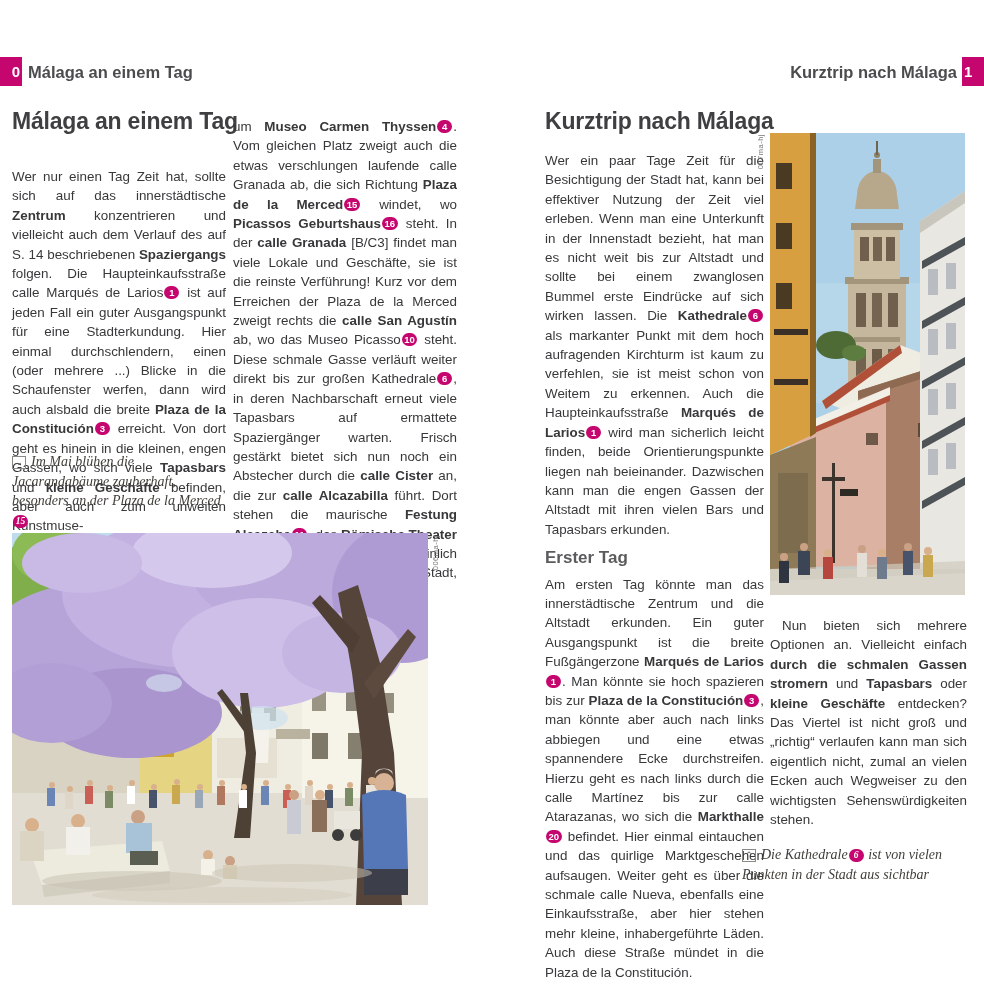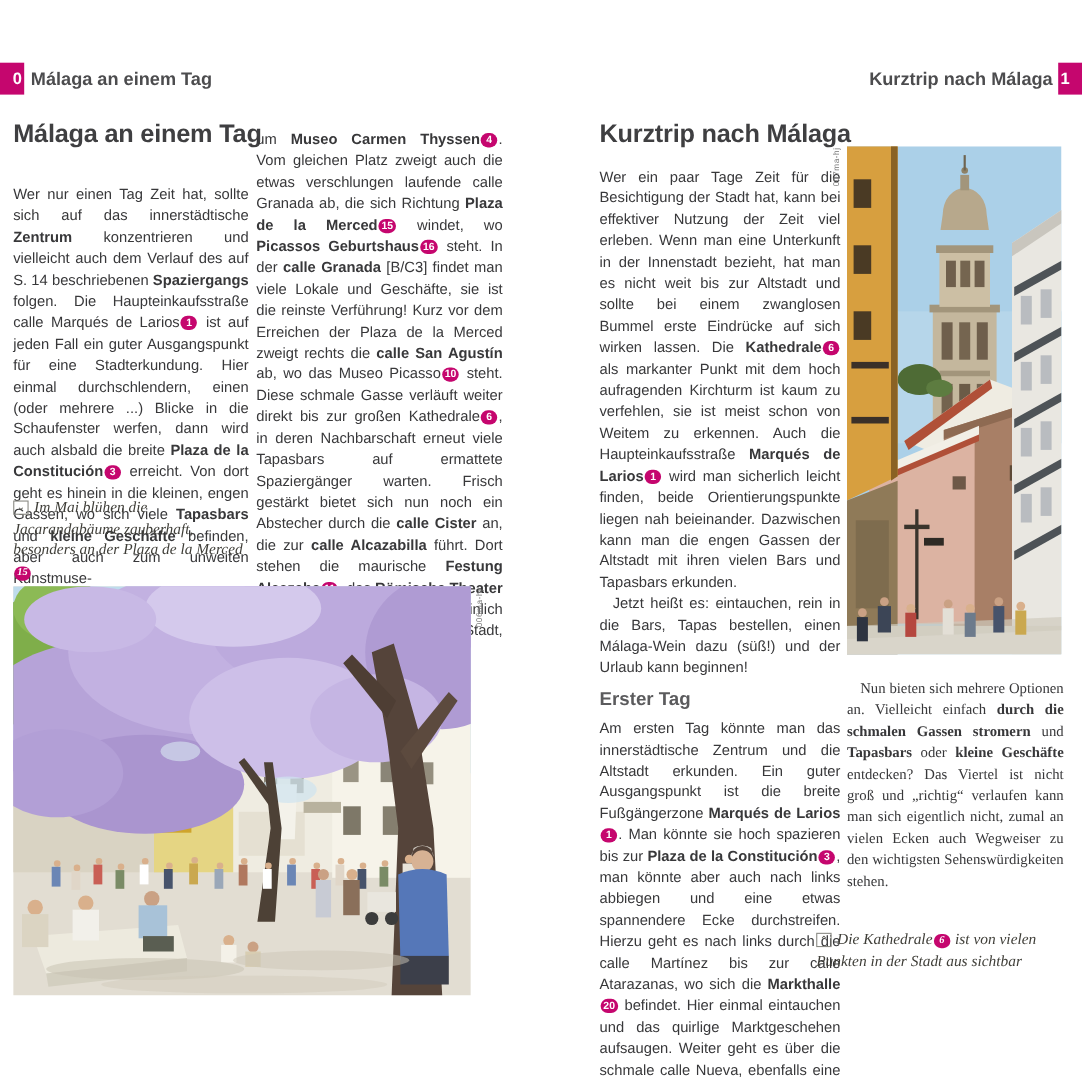--- a/index.html
+++ b/index.html
@@ -187,21 +187,20 @@
       <ellipse cx="210" cy="362" rx="130" ry="8" fill="#d2ccbc" opacity="0.5"></ellipse>
     </svg>
     <div class="credit" style="left:431px;top:535px;">006ma-hj</div>
   </div>
 
   <div>
     <div class="chapter-title" style="left:545px;top:108px;">Kurztrip nach Málaga</div>
 
     <div class="col" style="left:545px;top:151px;width:219px;">
       <p>Wer ein paar Tage Zeit für die Besichtigung der Stadt hat, kann bei effektiver Nutzung der Zeit viel erleben. Wenn man eine Unterkunft in der Innenstadt bezieht, hat man es nicht weit bis zur Altstadt und sollte bei einem zwanglosen Bummel erste Eindrücke auf sich wirken lassen. Die <b>Kathedrale</b><span class="badge">6</span> als markanter Punkt mit dem hoch aufragenden Kirchturm ist kaum zu verfehlen, sie ist meist schon von Weitem zu erkennen. Auch die Haupteinkaufsstraße <b>Marqués de Larios</b><span class="badge">1</span> wird man sicherlich leicht finden, beide Orientierungspunkte liegen nah beieinander. Dazwischen kann man die engen Gassen der Altstadt mit ihren vielen Bars und Tapasbars erkunden.</p>
-      <p class="indent">Jetzt heißt es: eintauchen, rein in die Bars, Tapas bestellen, einen Málaga-Wein dazu (süß!) und der Urlaub kann beginnen!</p>
       <div class="subhead">Erster Tag</div>
       <p>Am ersten Tag könnte man das innerstädtische Zentrum und die Altstadt erkunden. Ein guter Ausgangspunkt ist die breite Fußgängerzone <b>Marqués de Larios</b><span class="badge">1</span>. Man könnte sie hoch spazieren bis zur <b>Plaza de la Constitución</b><span class="badge">3</span>, man könnte aber auch nach links abbiegen und eine etwas spannendere Ecke durchstreifen. Hierzu geht es nach links durch die calle Martínez bis zur calle Atarazanas, wo sich die <b>Markthalle</b><span class="badge">20</span> befindet. Hier einmal eintauchen und das quirlige Marktgeschehen aufsaugen. Weiter geht es über die schmale calle Nueva, ebenfalls eine Einkaufsstraße, aber hier stehen mehr kleine, inhabergeführte Läden. Auch diese Straße mündet in die Plaza de la Constitución.</p>
     </div>
 
     <svg class="photo" style="left:770px;top:133px;" width="195" height="462" viewBox="0 0 195 462">
       <rect width="195" height="462" fill="#abd0e8"></rect>
       <rect y="150" width="195" height="120" fill="#b6d6ea"></rect>
 
       <rect x="78" y="150" width="58" height="150" fill="#c4b79d"></rect>
       <rect x="75" y="144" width="64" height="7" fill="#a2957b"></rect>
@@ -287,21 +286,21 @@
         <circle cx="138" cy="414" r="4" fill="#caa184"></circle>
           <rect x="133" y="418" width="10" height="24" fill="#47536b"></rect>
         <circle cx="158" cy="418" r="4" fill="#d9b08c"></circle>
           <rect x="153" y="422" width="10" height="22" fill="#caa84f"></rect>
         <circle cx="14" cy="424" r="4" fill="#caa184"></circle>
           <rect x="9" y="428" width="10" height="22" fill="#2e3440"></rect>
       </g>
     </svg>
     <div class="credit" style="left:756px;top:134px;">007ma-hj</div>
 
-    <div class="col" style="left:770px;top:616px;width:197px;font-family:Liberation Serif, serif;">
+    <div class="col" style="left:770px;top:616px;width:197px;">
       <p class="indent">Nun bieten sich mehrere Optionen an. Vielleicht einfach <b>durch die schmalen Gassen stromern</b> und <b>Tapasbars</b> oder <b>kleine Geschäfte</b> entdecken? Das Viertel ist nicht groß und „richtig“ verlaufen kann man sich eigentlich nicht, zumal an vielen Ecken auch Wegweiser zu den wichtigsten Sehenswürdigkeiten stehen.</p>
     </div>
 
     <div class="caption" style="left:742px;top:845px;width:205px;">
       <span class="cap-icon">⌃</span><span>Die Kathedrale<span class="badge">6</span> ist von vielen Punkten in der Stadt aus sichtbar</span>
     </div>
   </div>
 
 </div>
 

